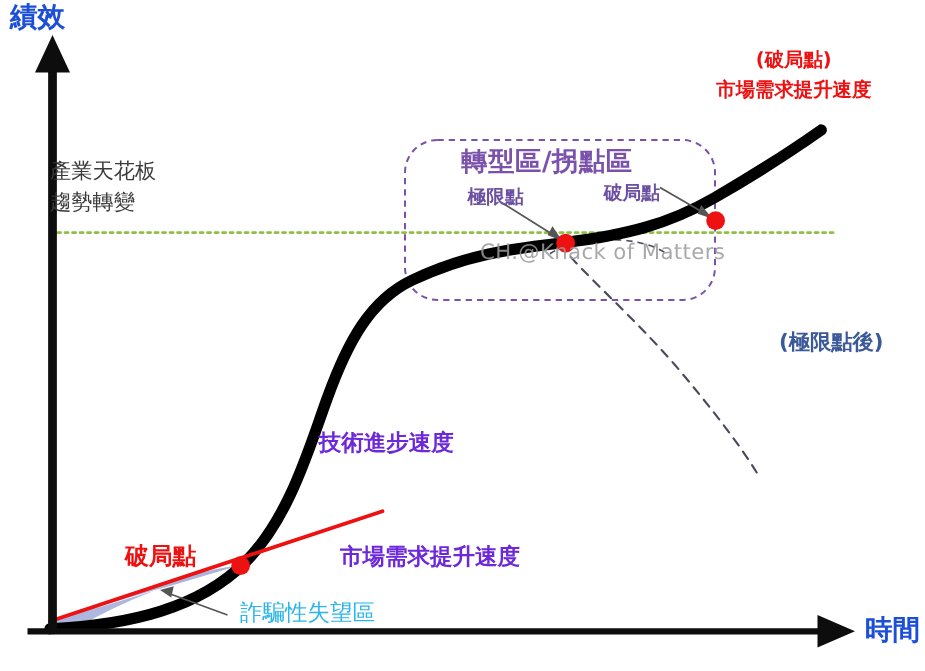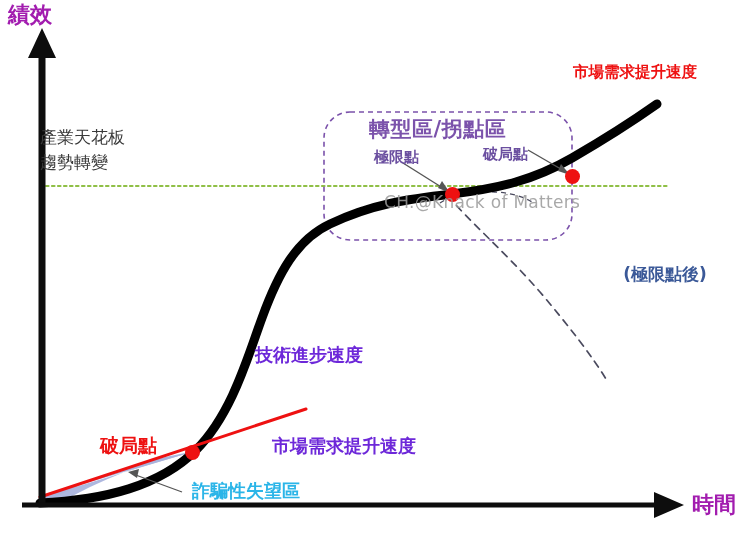--- a/index.html
+++ b/index.html
@@ -24,21 +24,21 @@
   }
   .lbl {
     position: absolute;
     white-space: pre;
     line-height: 1.22;
     font-family: "DejaVu Sans", "Liberation Sans", sans-serif;
   }
   .axis-label {
     font-size: 22px;
     font-weight: bold;
-    color: #a21caf;
+    color: #1d4ed8;
   }
   .ceiling-label {
     font-size: 17px;
     color: #3a3a3a;
     font-weight: normal;
     line-height: 1.45;
   }
   .red-callout {
     font-size: 15.5px;
     color: #ee1111;
@@ -70,21 +70,21 @@
     font-weight: bold;
   }
   .red-break-label {
     font-size: 19px;
     color: #ee1111;
     font-weight: bold;
   }
   .cyan-label {
     font-size: 18px;
     color: #2bb5e8;
-    font-weight: bold;
+    font-weight: normal;
   }
   .watermark {
     font-size: 17px;
     color: #9a9a9a;
     font-family: "DejaVu Sans", "Liberation Sans", sans-serif;
     opacity: 0.85;
     letter-spacing: 0.3px;
   }
 </style>
 </head>
@@ -135,20 +135,21 @@
   <div style="position:absolute;left:445px;top:187px;width:15px;height:15px;border-radius:50%;background:#ee1111;"></div>
   <div style="position:absolute;left:565px;top:169px;width:15px;height:15px;border-radius:50%;background:#ee1111;"></div>
 
   <div class="lbl axis-label" style="left:8px;top:2px;">績效</div>
 
   <div class="lbl axis-label" style="left:692px;top:492px;">時間</div>
 
   <div class="lbl ceiling-label" style="left:40px;top:150px;">趨勢轉變</div>
   <div class="lbl ceiling-label" style="left:40px;top:125px;">產業天花板</div>
 
+  <div class="lbl red-callout" style="left:540px;top:38px;width:190px;">(破局點)</div>
   <div class="lbl red-callout" style="left:540px;top:62px;width:190px;">市場需求提升速度</div>
 
   <div class="lbl purple-title" style="left:369px;top:117px;">轉型區/拐點區</div>
 
   <div class="lbl purple-point" style="left:374px;top:148px;">極限點</div>
 
   <div class="lbl purple-point" style="left:483px;top:145px;">破局點</div>
 
   <div class="lbl blue-callout" style="left:595px;top:262px;width:140px;">(極限點後)</div>
 

